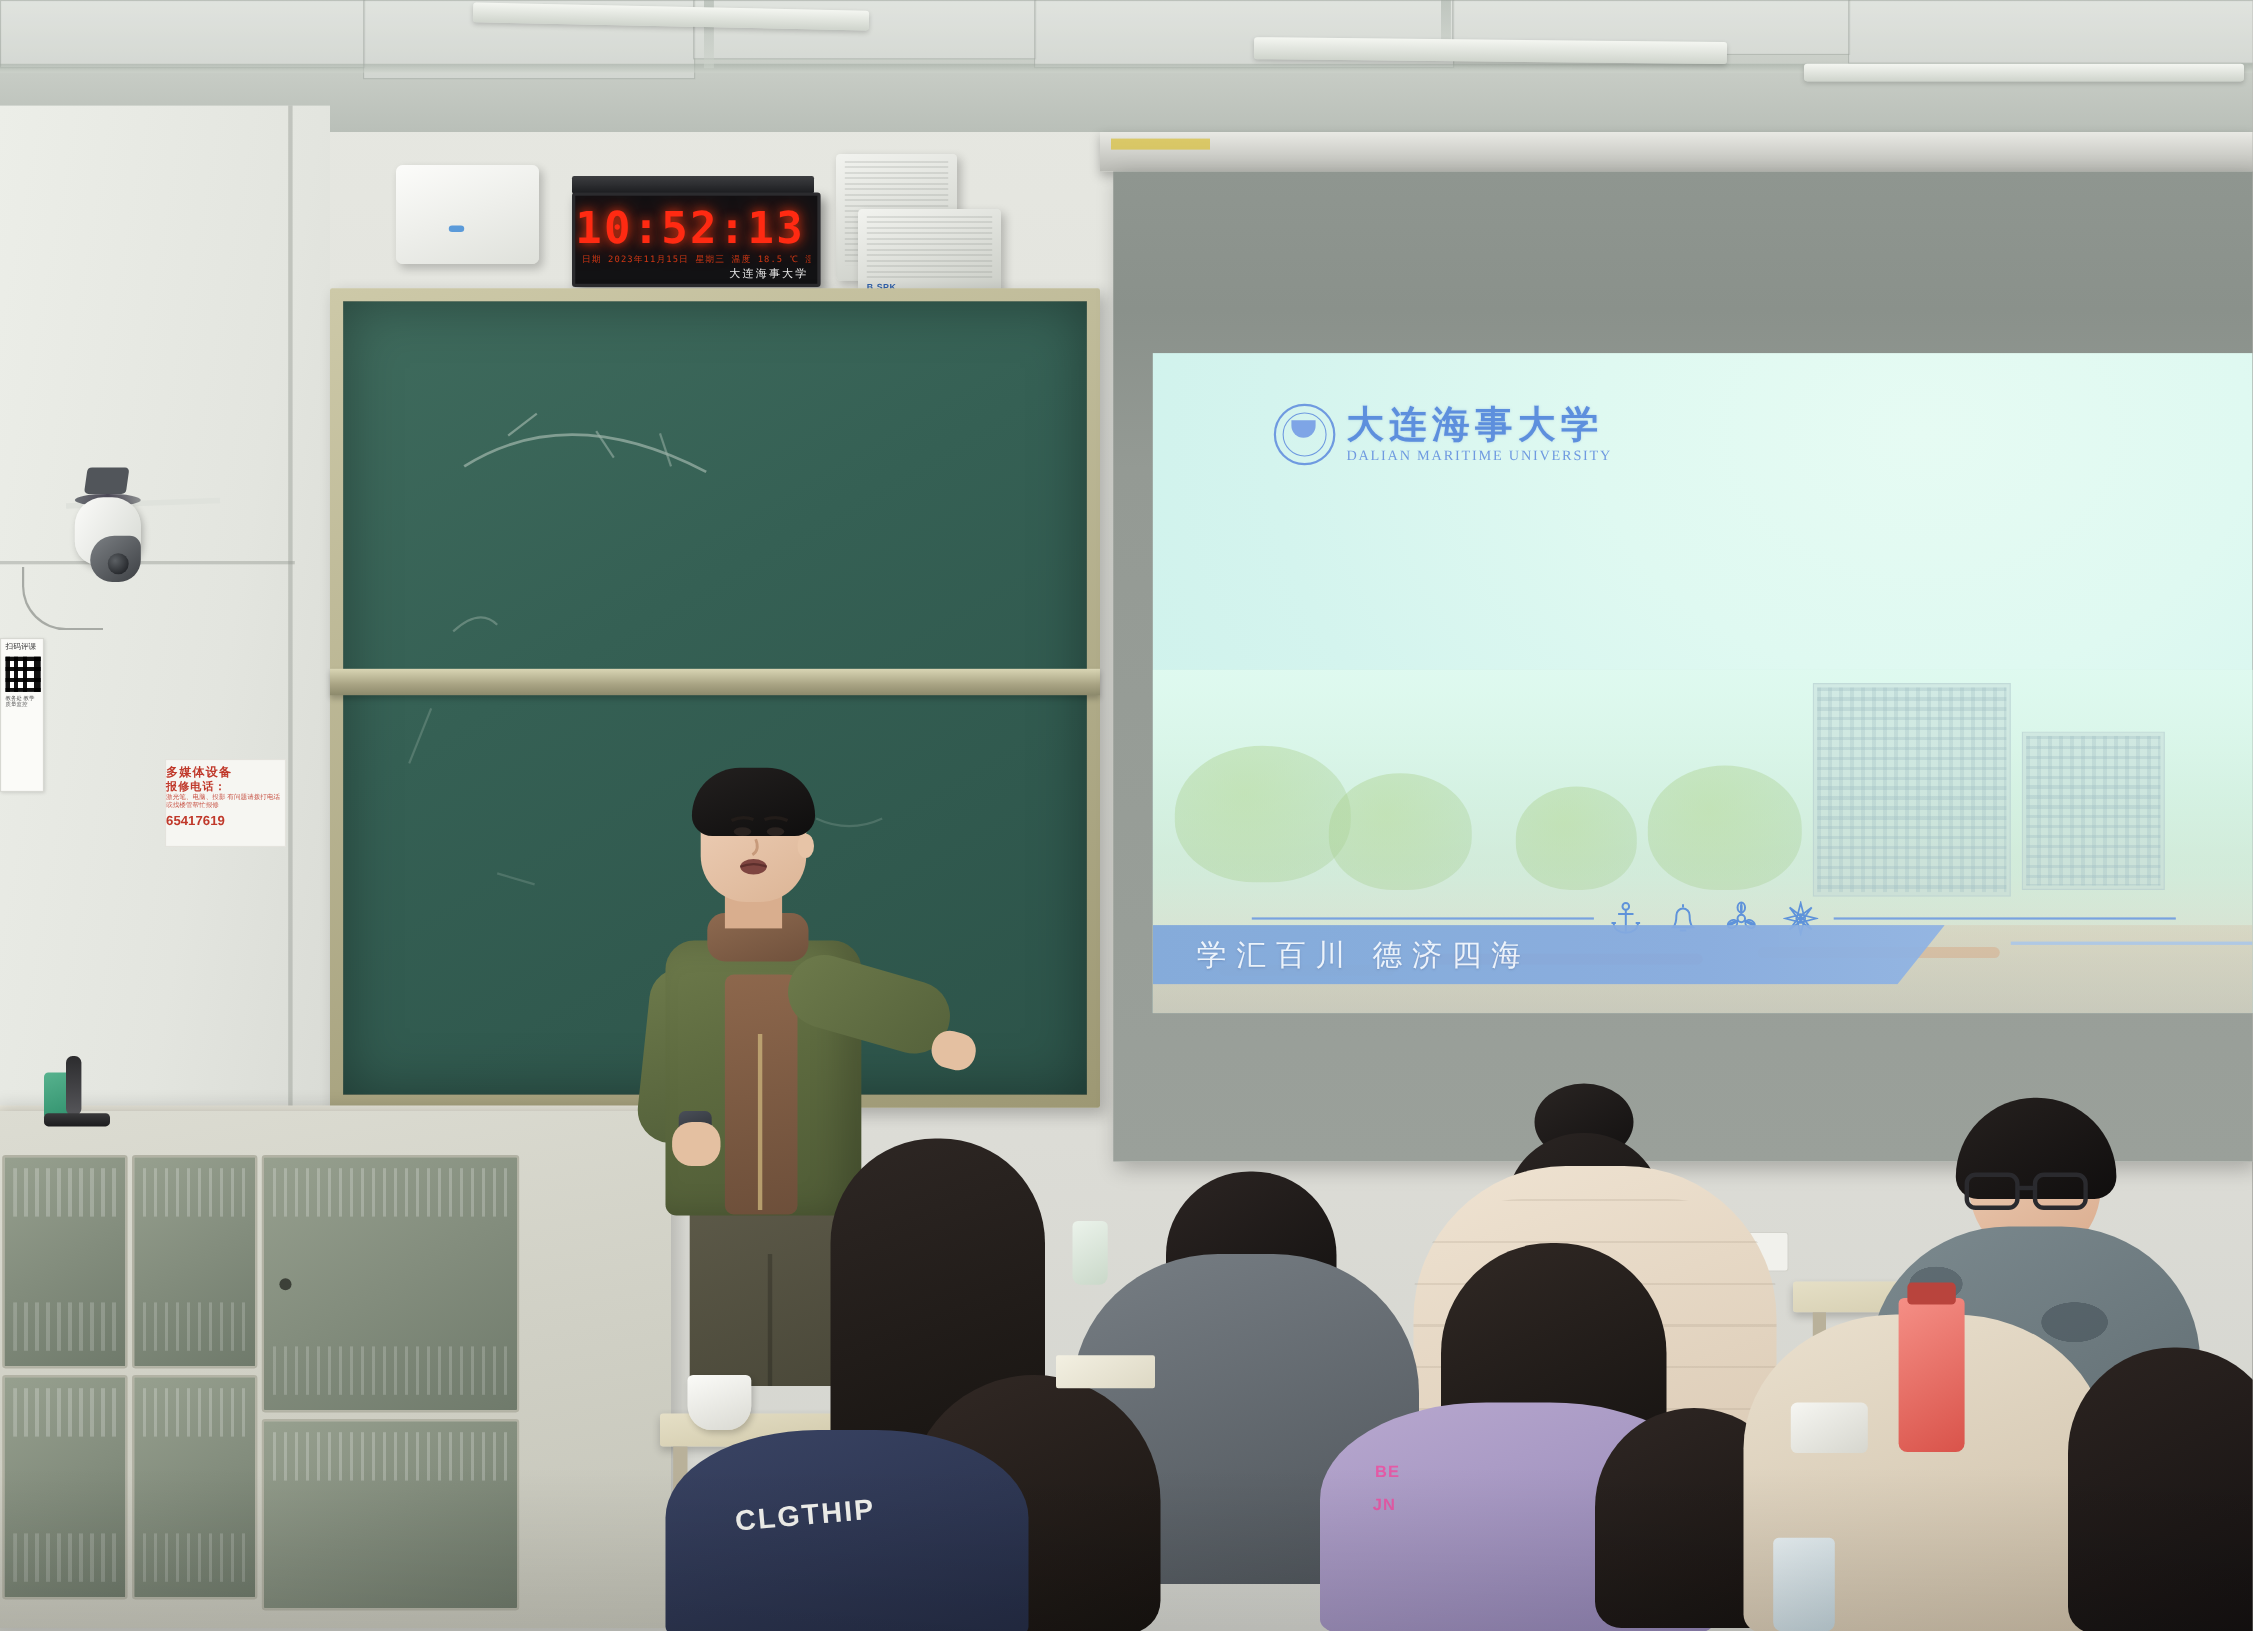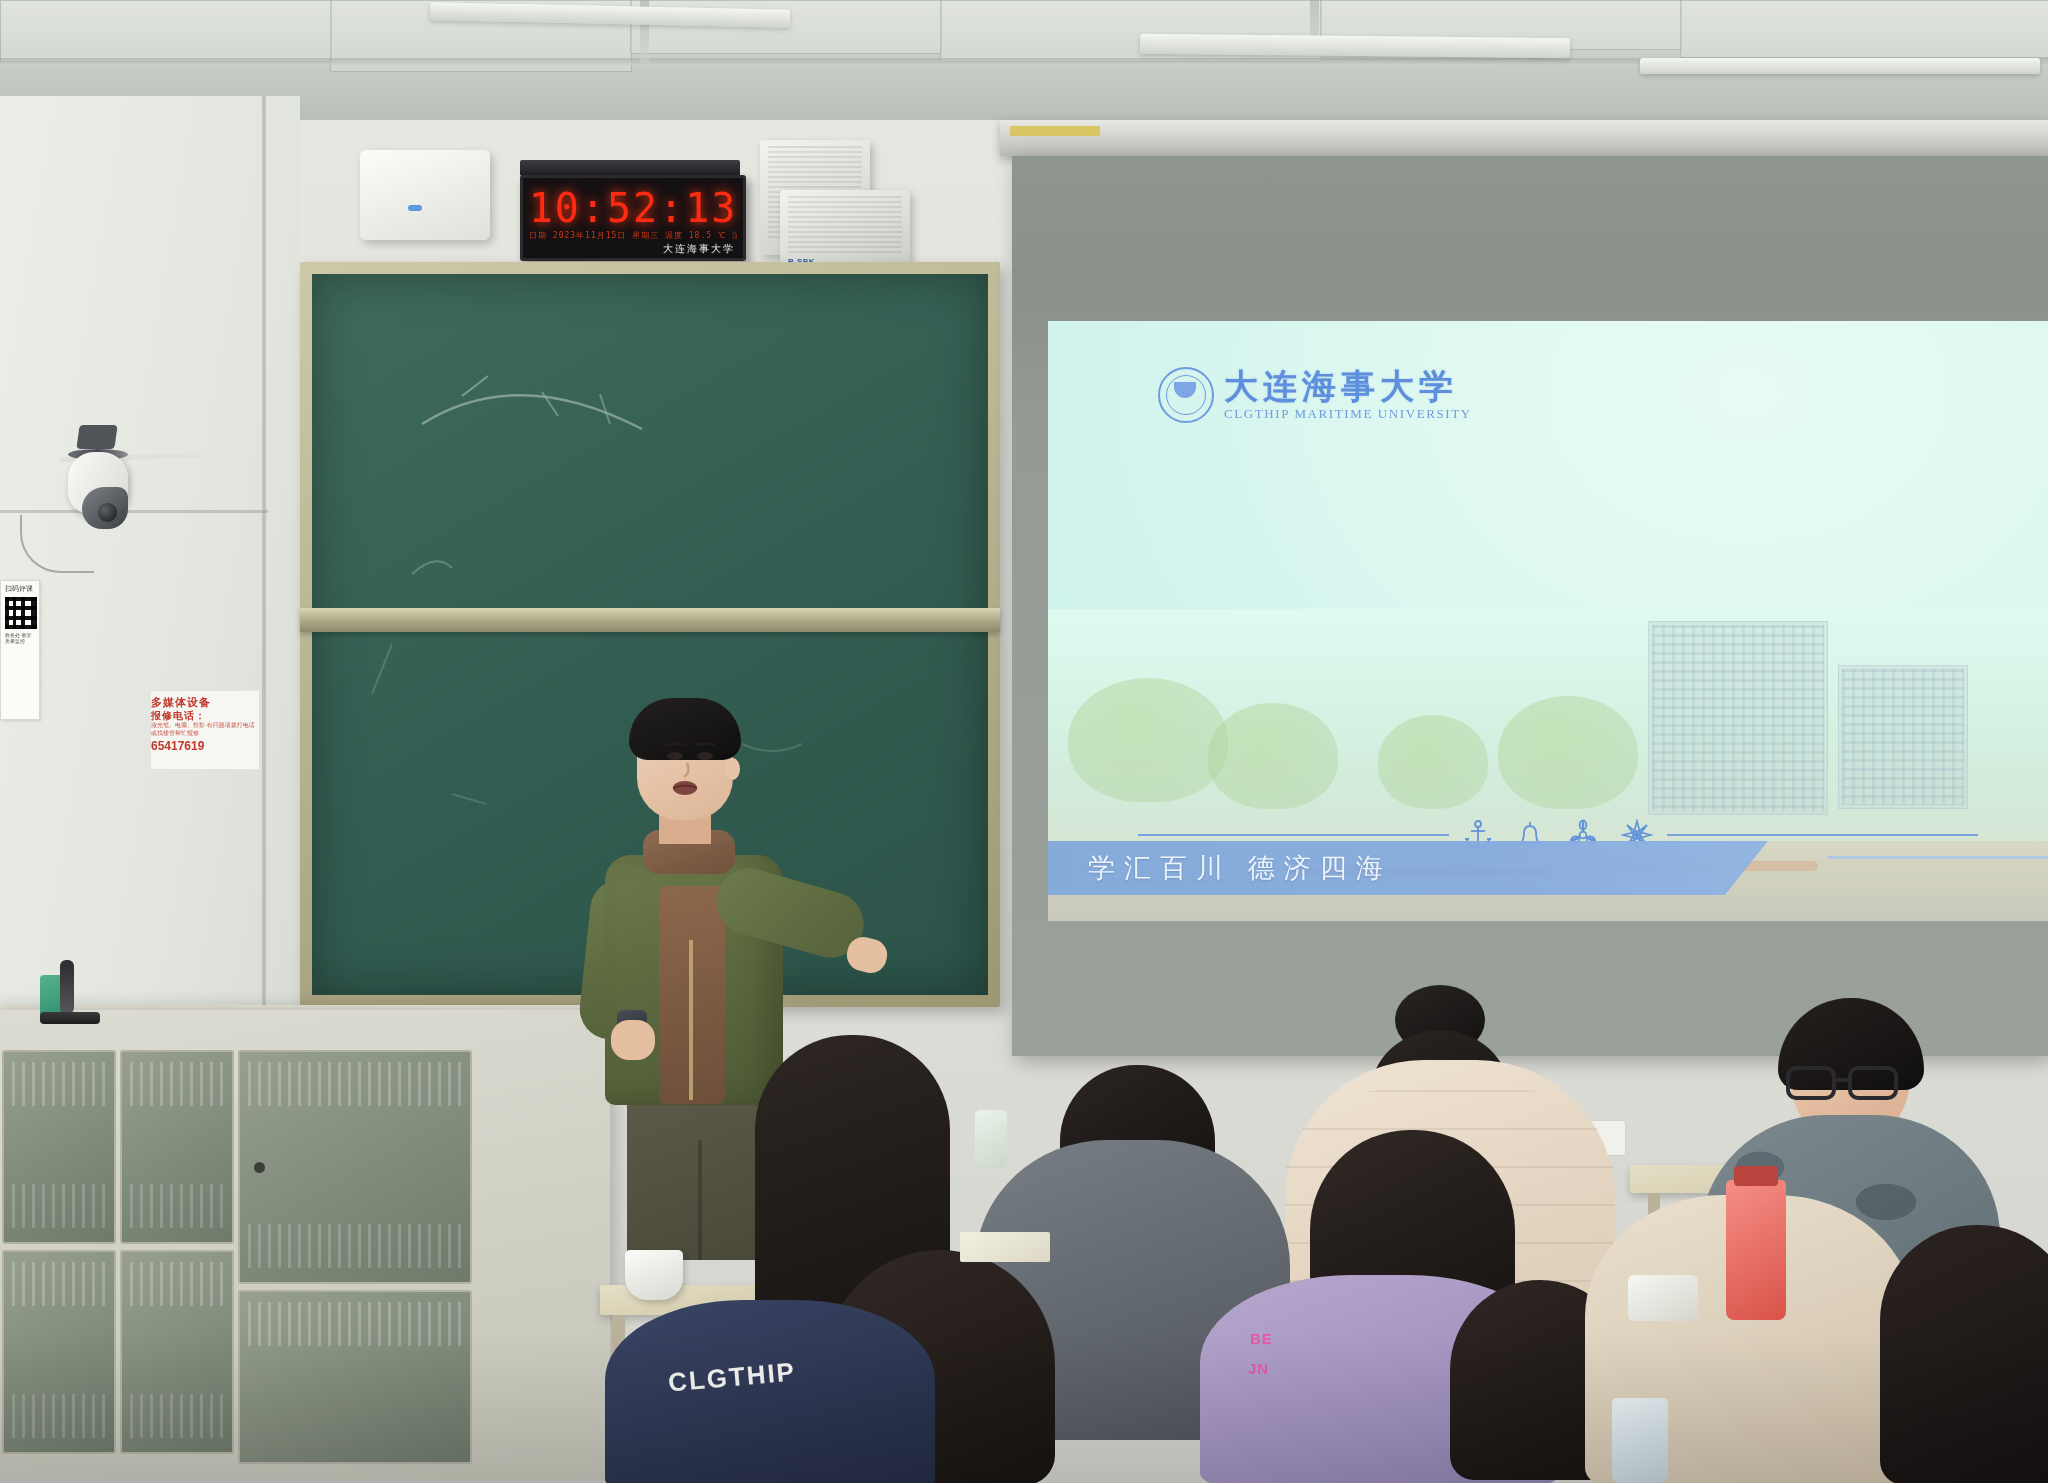--- a/index.html
+++ b/index.html
@@ -74,23 +74,23 @@
   .spk .grill{position:absolute;inset:6px 8px 14px 8px;
           background:repeating-linear-gradient(180deg,rgba(120,125,120,.18) 0 2px,transparent 2px 5px);}
   .spk .badge{position:absolute;left:8px;bottom:4px;font-size:8px;color:#2f5fa8;
           letter-spacing:.5px;font-weight:bold;}
 
   .clock{position:absolute;left:520px;top:175px;width:220px;height:80px;
           background:#121214;border:3px solid #2b2b2e;border-radius:3px;
           box-shadow:4px 5px 10px rgba(0,0,0,.35);overflow:hidden;}
   .clock-mount{position:absolute;left:520px;top:160px;width:220px;height:16px;
           background:linear-gradient(180deg,#3c3d40,#1d1e21);border-radius:2px;}
-  .clock-time{position:absolute;left:0;right:0;top:7px;text-align:center;
+  .clock-time{position:absolute;left:0;right:0;top:7px;
           font-family:"DejaVu Sans Mono","Liberation Mono",monospace;
-          font-size:40px;font-weight:normal;color:#ff2a12;letter-spacing:2px;
+          font-size:40px;font-weight:bold;color:#ff2a12;letter-spacing:2px;
           text-shadow:0 0 10px rgba(255,60,20,.85),0 0 22px rgba(255,40,0,.5);}
   .clock-sub{position:absolute;left:6px;right:6px;top:52px;text-align:center;
           font-family:"DejaVu Sans Mono",monospace;font-size:8px;color:#e03a14;
           letter-spacing:1px;opacity:.92;white-space:nowrap;overflow:hidden;}
   .clock-brand{position:absolute;right:8px;bottom:2px;font-size:10px;color:#e8e8e8;
           letter-spacing:2px;}
 
   
   .bb-frame{position:absolute;left:300px;top:262px;width:700px;height:745px;
           background:linear-gradient(160deg,#cdc9a8,#9d9874);
@@ -338,21 +338,21 @@
         <div class="ph-plaza"></div>
         <div class="ph-flower" style="left:24%;bottom:44px;width:26%;background:rgba(205,120,110,.45);"></div>
         <div class="ph-flower" style="left:55%;bottom:50px;width:22%;background:rgba(215,160,120,.4);"></div>
         <div class="ph-flower" style="left:6%;bottom:34px;width:16%;background:rgba(200,190,140,.4);"></div>
       </div>
 
       <div class="slide-logo">
         <div class="logo-mark"></div>
         <div>
           <div class="logo-cn">大连海事大学</div>
-          <div class="logo-en">CLGTHIP MARITIME UNIVERSITY</div>
+          <div class="logo-en">DALIAN MARITIME UNIVERSITY</div>
         </div>
       </div>
 
       <div class="slide-title">
       </div>
 
       <div class="divider">
         <div class="bar"></div>
         <div class="icons">
           <svg width="30" height="32" viewBox="0 0 30 32" fill="none" stroke="#5f93da" stroke-width="1.8">

